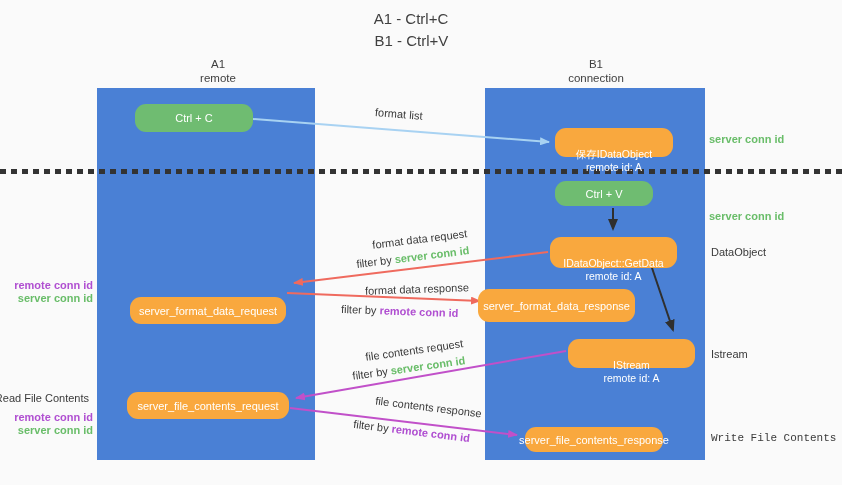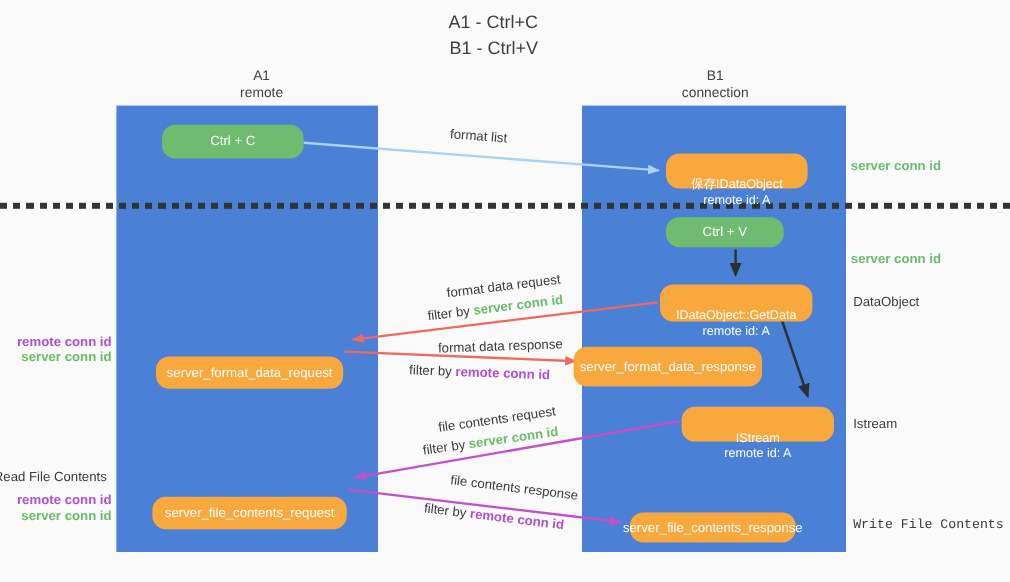--- a/index.html
+++ b/index.html
@@ -96,21 +96,21 @@
 
   <div class="node single orange-node" style="left:478px;top:289px;width:157px;height:33px;">
       <span>server_format_data_response</span>
     </div>
 
   <div class="node double orange-node" style="left:568px;top:339px;width:127px;height:29px;">
     <div>IStream</div>
     <div>remote id: A</div>
   </div>
 
-  <div class="node single orange-node" style="left:127px;top:414px;width:162px;height:27px;">
+  <div class="node single orange-node" style="left:127px;top:392px;width:162px;height:27px;">
       <span>server_file_contents_request</span>
     </div>
 
   <div class="node single orange-node" style="left:525px;top:427px;width:138px;height:25px;">
       <span>server_file_contents_response</span>
     </div>
 
   <div class="lbl" style="left:375px;top:108px;transform:rotate(4.5deg);">format list</div>
 
   <div class="lbl" style="left:372px;top:233px;transform:rotate(-7deg);">format data request</div>

